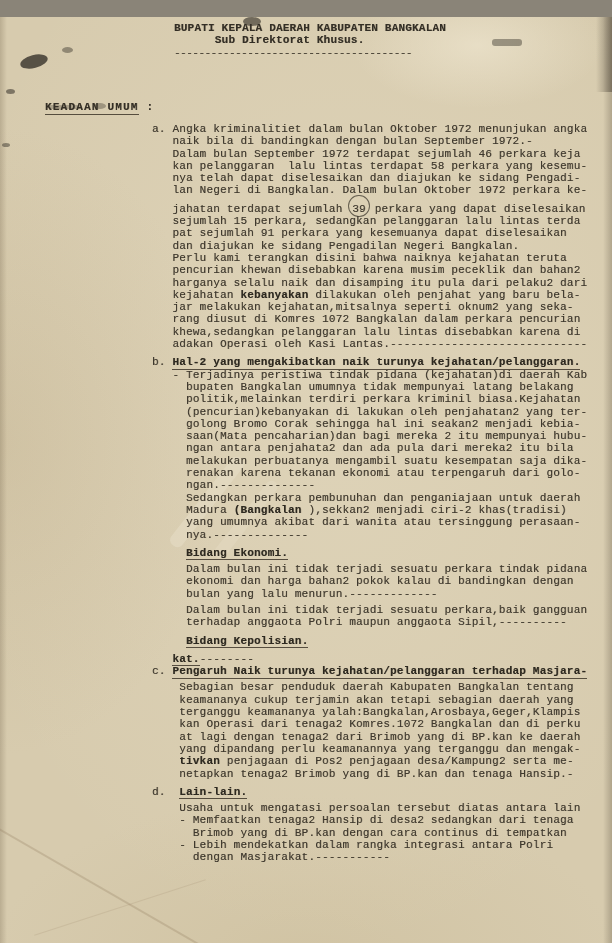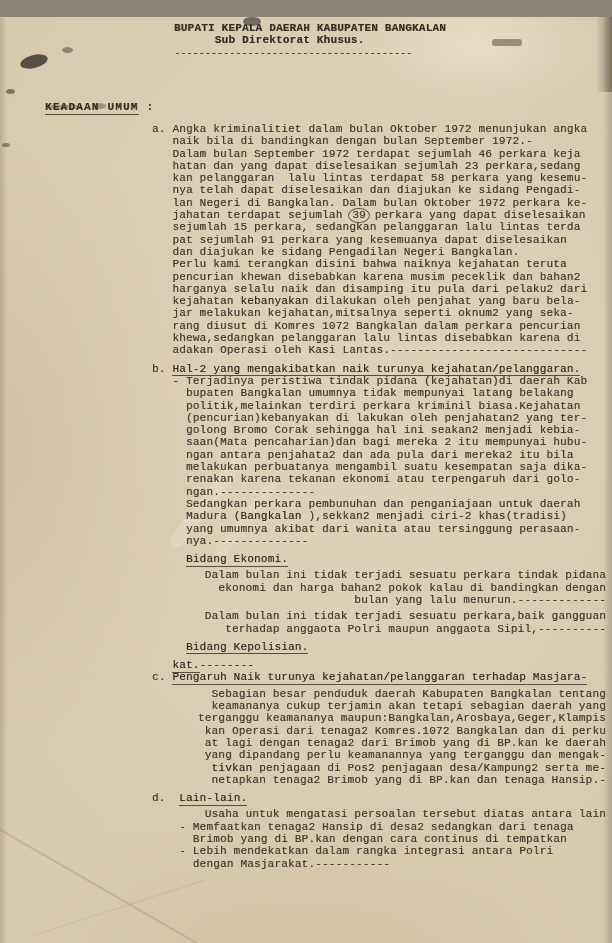--- a/index.html
+++ b/index.html
@@ -12,27 +12,27 @@
       radial-gradient(ellipse 180px 90px at 78% 3%, rgba(243,235,214,.55), transparent 70%),
       radial-gradient(ellipse 300px 420px at 0% 45%, rgba(186,168,132,.28), transparent 75%),
       radial-gradient(ellipse 420px 220px at 50% 100%, rgba(196,180,142,.32), transparent 75%),
       radial-gradient(ellipse 500px 700px at 55% 40%, rgba(240,232,210,.28), transparent 80%),
       #d7cbae;
     font-family:"Liberation Mono","DejaVu Sans Mono",monospace;
     color:#3e382d;
   }
   .ink{ text-shadow:0.4px 0.4px 0.6px rgba(62,54,42,.45); }
   .line{ white-space:pre; font-size:11px; line-height:12.3px; letter-spacing:.2px; }
-  .bold{ font-weight:normal; color:#2d2920; }
+  .bold{ font-weight:bold; color:#2d2920; }
   .und{ border-bottom:1.2px solid rgba(62,54,42,.85); padding-bottom:.5px; }
   .circ{ display:inline-block; border:1.5px solid rgba(82,76,64,.85); border-radius:50%;
-         padding:0 3px 1px 3px; margin:-2px -2px -2px -1px; }
+         padding:7px 3px 1px 3px; margin:-2px -2px -2px -1px; }
   .blk{ margin:0; }
   .blk.h{ margin-top:6px; }
-  .blk.p{ margin-top:4px;text-align:right; }
+  .blk.p{ margin-top:4px; }
 
   .doc-header{ position:absolute; left:174px; top:5px; font-size:12px; line-height:14px;
                font-weight:bold; color:#332e25; }
   .doc-header .divider{ font-weight:normal; letter-spacing:-.5px; color:#464034; }
   .doc-title{ position:absolute; left:182px; top:47px; font-size:11px; line-height:13.5px; }
   .side-heading{ position:absolute; left:45px; top:84px; font-size:11px; font-weight:bold;
                  letter-spacing:1.2px; color:#332e25; white-space:pre;font-family:Liberation Mono, monospace; }
   .doc-body{ position:absolute; left:152px; top:106px; right:6px; }
 
   .smudge{ position:absolute; background:rgba(55,50,42,.8); border-radius:50%; }
@@ -75,21 +75,20 @@
   </div>
 
 
   <div class="side-heading ink"><span class="und">KEADAAN UMUM</span><span> :</span></div>
 
   <div class="doc-body ink">
       <div class="blk t">
         <div class="line">a. Angka kriminalitiet dalam bulan Oktober 1972 menunjukan angka</div>
         <div class="line">   naik bila di bandingkan dengan bulan September 1972.-</div>
         <div class="line">   Dalam bulan September 1972 terdapat sejumlah 46 perkara keja</div>
-        <div class="line">   hatan dan yang dapat diselesaikan sejumlah 23 perkara,sedang</div>
         <div class="line">   kan pelanggaran  lalu lintas terdapat 58 perkara yang kesemu-</div>
         <div class="line">   nya telah dapat diselesaikan dan diajukan ke sidang Pengadi-</div>
         <div class="line">   lan Negeri di Bangkalan. Dalam bulan Oktober 1972 perkara ke-</div>
         <div class="line"><span>   jahatan terdapat sejumlah </span><span class="circ">39</span><span> perkara yang dapat diselesaikan</span></div>
         <div class="line">   sejumlah 15 perkara, sedangkan pelanggaran lalu lintas terda</div>
         <div class="line">   pat sejumlah 91 perkara yang kesemuanya dapat diselesaikan</div>
         <div class="line">   dan diajukan ke sidang Pengadilan Negeri Bangkalan.</div>
         <div class="line">   Perlu kami terangkan disini bahwa naiknya kejahatan teruta</div>
         <div class="line">   pencurian khewan disebabkan karena musim peceklik dan bahan2</div>
         <div class="line">   harganya selalu naik dan disamping itu pula dari pelaku2 dari</div>
@@ -135,21 +134,21 @@
       <div class="blk h">
         <div class="line"><span>     </span><span class="bold und">Bidang Kepolisian.</span></div>
       </div>
       <div class="blk h">
         <div class="line"><span>   </span><span class="bold und">kat.</span><span>--------</span></div>
         <div class="line"><span>c. </span><span class="bold und">Pengaruh Naik turunya kejahatan/pelanggaran terhadap Masjara-</span></div>
       </div>
       <div class="blk p">
         <div class="line">    Sebagian besar penduduk daerah Kabupaten Bangkalan tentang</div>
         <div class="line">    keamananya cukup terjamin akan tetapi sebagian daerah yang</div>
-        <div class="line">    terganggu keamananya maupun:Bangkalan,Arosbaya,Geger,Klampis</div>
+        <div class="line">    terganggu keamananya yalah:Bangkalan,Arosbaya,Geger,Klampis</div>
         <div class="line">    kan Operasi dari tenaga2 Komres.1072 Bangkalan dan di perku</div>
         <div class="line">    at lagi dengan tenaga2 dari Brimob yang di BP.kan ke daerah</div>
         <div class="line">    yang dipandang perlu keamanannya yang terganggu dan mengak-</div>
         <div class="line"><span>    </span><span class="bold">tivkan</span><span> penjagaan di Pos2 penjagaan desa/Kampung2 serta me-</span></div>
         <div class="line">    netapkan tenaga2 Brimob yang di BP.kan dan tenaga Hansip.-</div>
       </div>
       <div class="blk h">
         <div class="line"><span>d.  </span><span class="bold und">Lain-lain.</span></div>
       </div>
       <div class="blk p">

